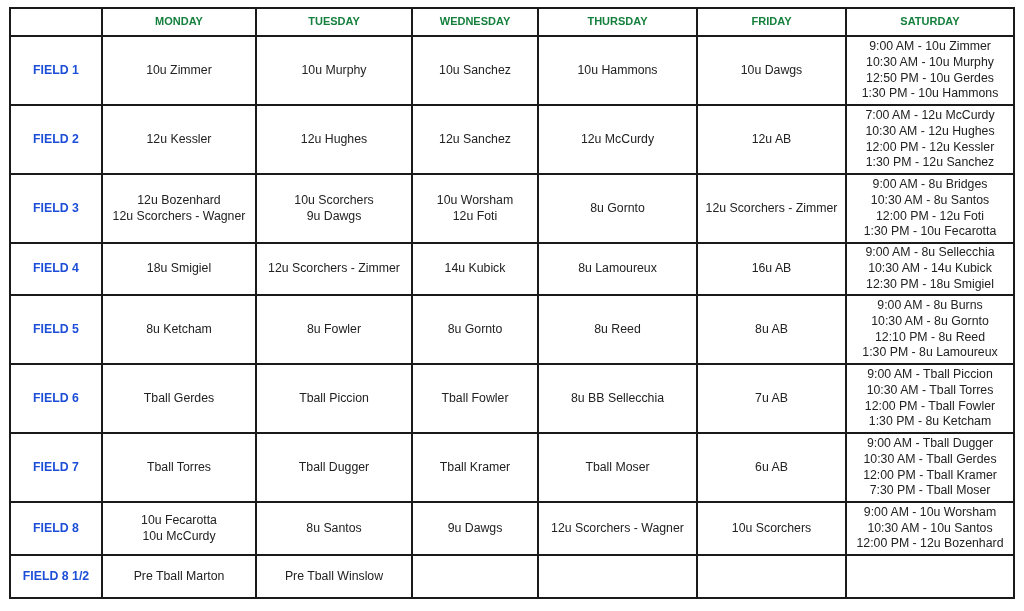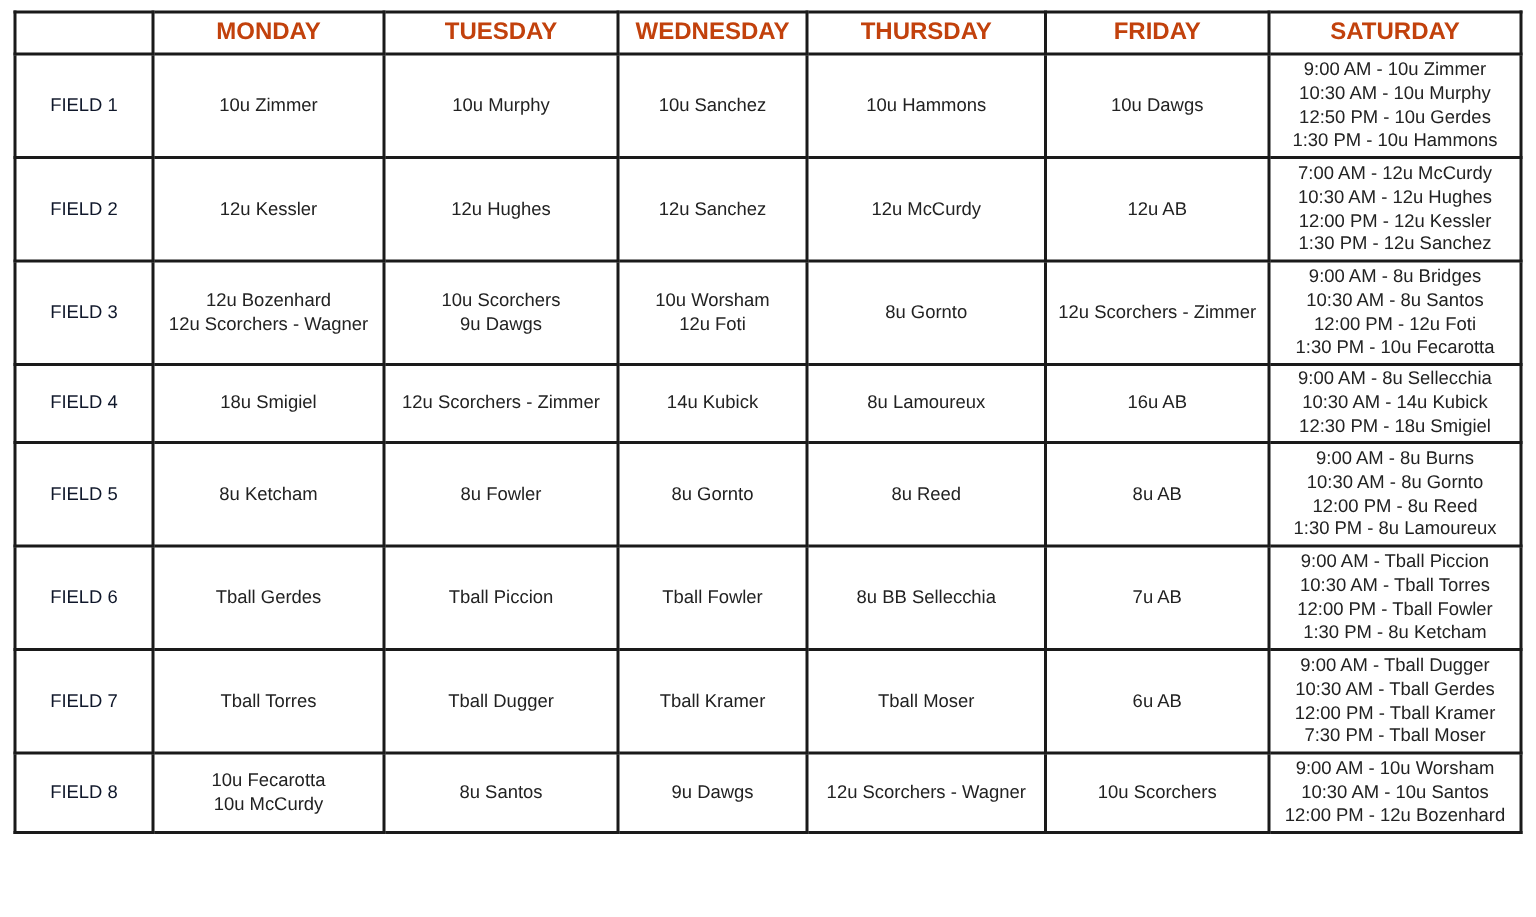--- a/index.html
+++ b/index.html
@@ -28,26 +28,26 @@
     text-align: center;
     vertical-align: middle;
     padding: 0 2px;
     font-size: 12.3px;
     line-height: 15.8px;
     white-space: nowrap;
     overflow: hidden;
   }
   table.schedule th {
     font-weight: bold;
-    font-size: 16px;
-    color: #c2410c;
+    font-size: 11px;
+    color: #15803d;
   }
   td.field-label {
-    font-weight: normal;
-    color: #0f172a;
+    font-weight: bold;
+    color: #1d4ed8;
   }
   .line { display: block; }
 </style>
 </head>
 <body>
 
 <table class="schedule">
   <colgroup>
     <col style="width:92px">
     <col style="width:154px">
@@ -180,21 +180,21 @@
         </td>
         <td>
           <span class="line">8u Reed</span>
         </td>
         <td>
           <span class="line">8u AB</span>
         </td>
         <td>
           <span class="line">9:00 AM - 8u Burns</span>
           <span class="line">10:30 AM - 8u Gornto</span>
-          <span class="line">12:00 PM - 8u Reed</span>
+          <span class="line">12:10 PM - 8u Reed</span>
           <span class="line">1:30 PM - 8u Lamoureux</span>
         </td>
       </tr>
       <tr style="height: 69px;">
         <td class="field-label">FIELD 6</td>
         <td>
           <span class="line">Tball Gerdes</span>
         </td>
         <td>
           <span class="line">Tball Piccion</span>
@@ -256,14 +256,27 @@
         </td>
         <td>
           <span class="line">10u Scorchers</span>
         </td>
         <td>
           <span class="line">9:00 AM - 10u Worsham</span>
           <span class="line">10:30 AM - 10u Santos</span>
           <span class="line">12:00 PM - 12u Bozenhard</span>
         </td>
       </tr>
+      <tr style="height: 43px;">
+        <td class="field-label">FIELD 8 1/2</td>
+        <td>
+          <span class="line">Pre Tball Marton</span>
+        </td>
+        <td>
+          <span class="line">Pre Tball Winslow</span>
+        </td>
+        <td></td>
+        <td></td>
+        <td></td>
+        <td></td>
+      </tr>
     </tbody>
 </table>
 
 </body></html>

